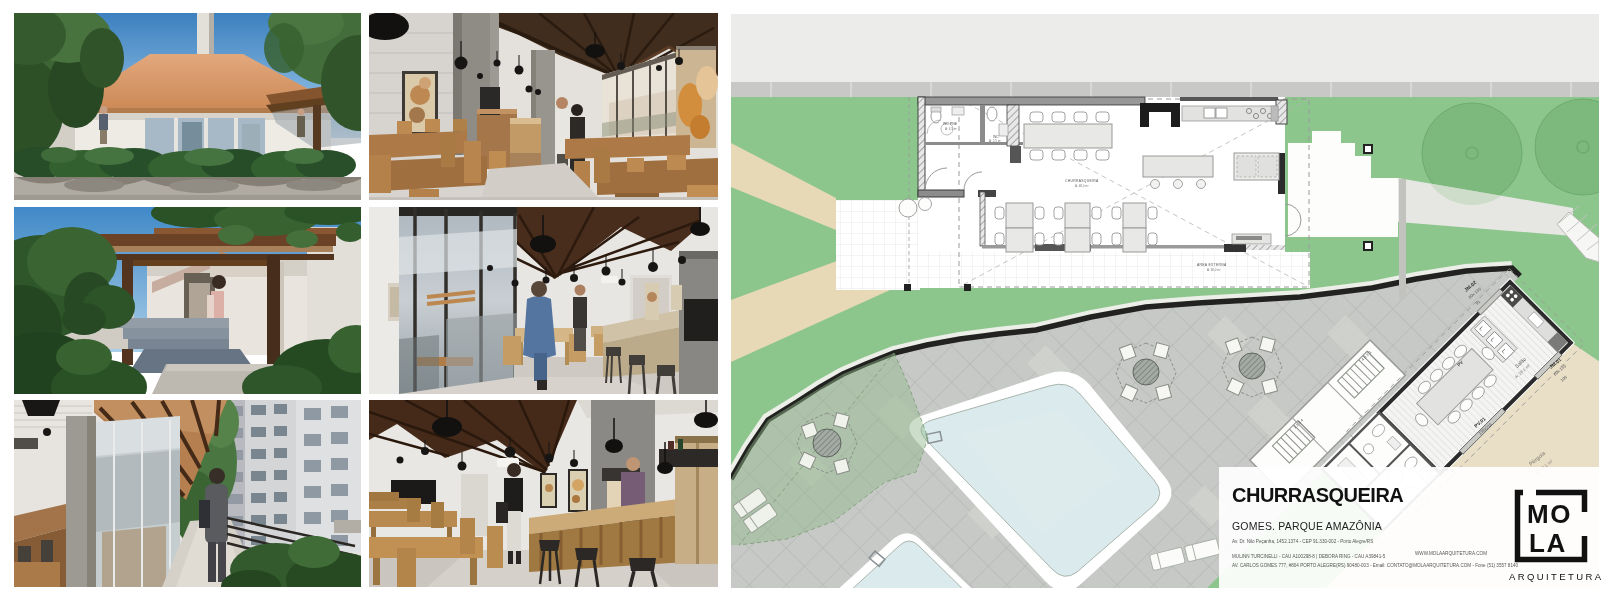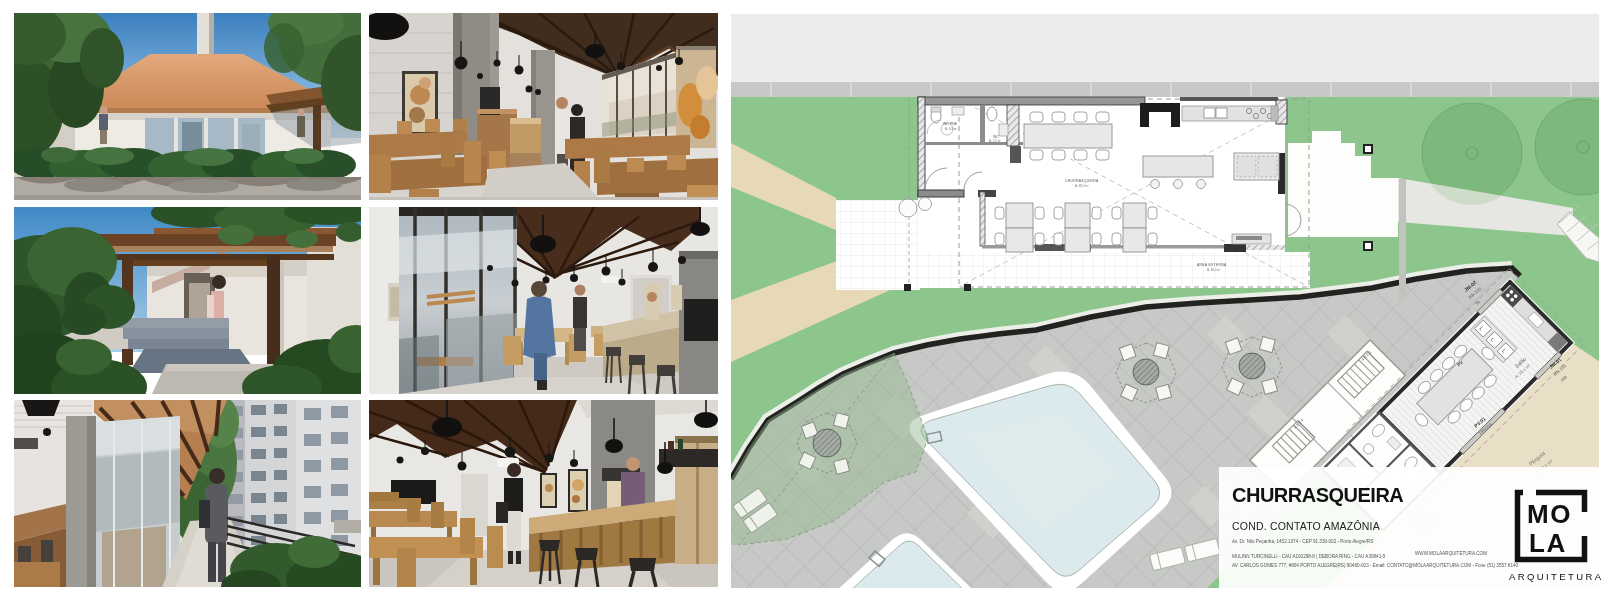--- a/index.html
+++ b/index.html
@@ -916,21 +916,21 @@
 <circle cx="679" cy="486" r="13" fill="none" stroke="#d2d2ce" stroke-width="1.2"></circle>
 <circle cx="664" cy="463" r="8" fill="none" stroke="#d2d2ce" stroke-width="1.2"></circle>
 <circle cx="692" cy="507" r="9" fill="none" stroke="#d2d2ce" stroke-width="1.2"></circle>
 </svg>
 </div>
 
 <div style="position:absolute;left:1219px;top:467px;width:380px;height:121px;background:rgba(255,255,255,0.92);">
 
 <div style="position:absolute;left:13px;top:17px;font-size:20px;font-weight:bold;color:#111;letter-spacing:-0.5px;">CHURRASQUEIRA</div>
 
-<div style="position:absolute;left:13px;top:53px;font-size:10.5px;color:#222;letter-spacing:0.2px;">COND. CONTATO AMAZÔNIA</div>
+<div style="position:absolute;left:13px;top:53px;font-size:10.5px;color:#222;letter-spacing:0.2px;">GOMES. PARQUE AMAZÔNIA</div>
 
 <div style="position:absolute;left:13px;top:72px;font-size:4.6px;color:#555;">Av. Dr. Nilo Peçanha, 1452.1374 - CEP 91.330-002 - Porto Alegre/RS</div>
 
 <div style="position:absolute;left:13px;top:87px;font-size:4.6px;color:#555;">MULINN TURCINELLI - CAU A100298-8 | DEBORA RING - CAU A39841-5</div>
 
 <div style="position:absolute;left:13px;top:96px;font-size:4.6px;color:#555;">AV. CARLOS GOMES 777, #804 PORTO ALEGRE(RS) 90480-003 - Email: CONTATO@MOLAARQUITETURA.COM - Fone (51) 3557 8140</div>
 
 <div style="position:absolute;left:196px;top:84px;font-size:4.6px;color:#555;">WWW.MOLAARQUITETURA.COM</div>
 
 <svg style="position:absolute;left:290px;top:21px;" width="100" height="100" viewBox="0 0 100 100">

